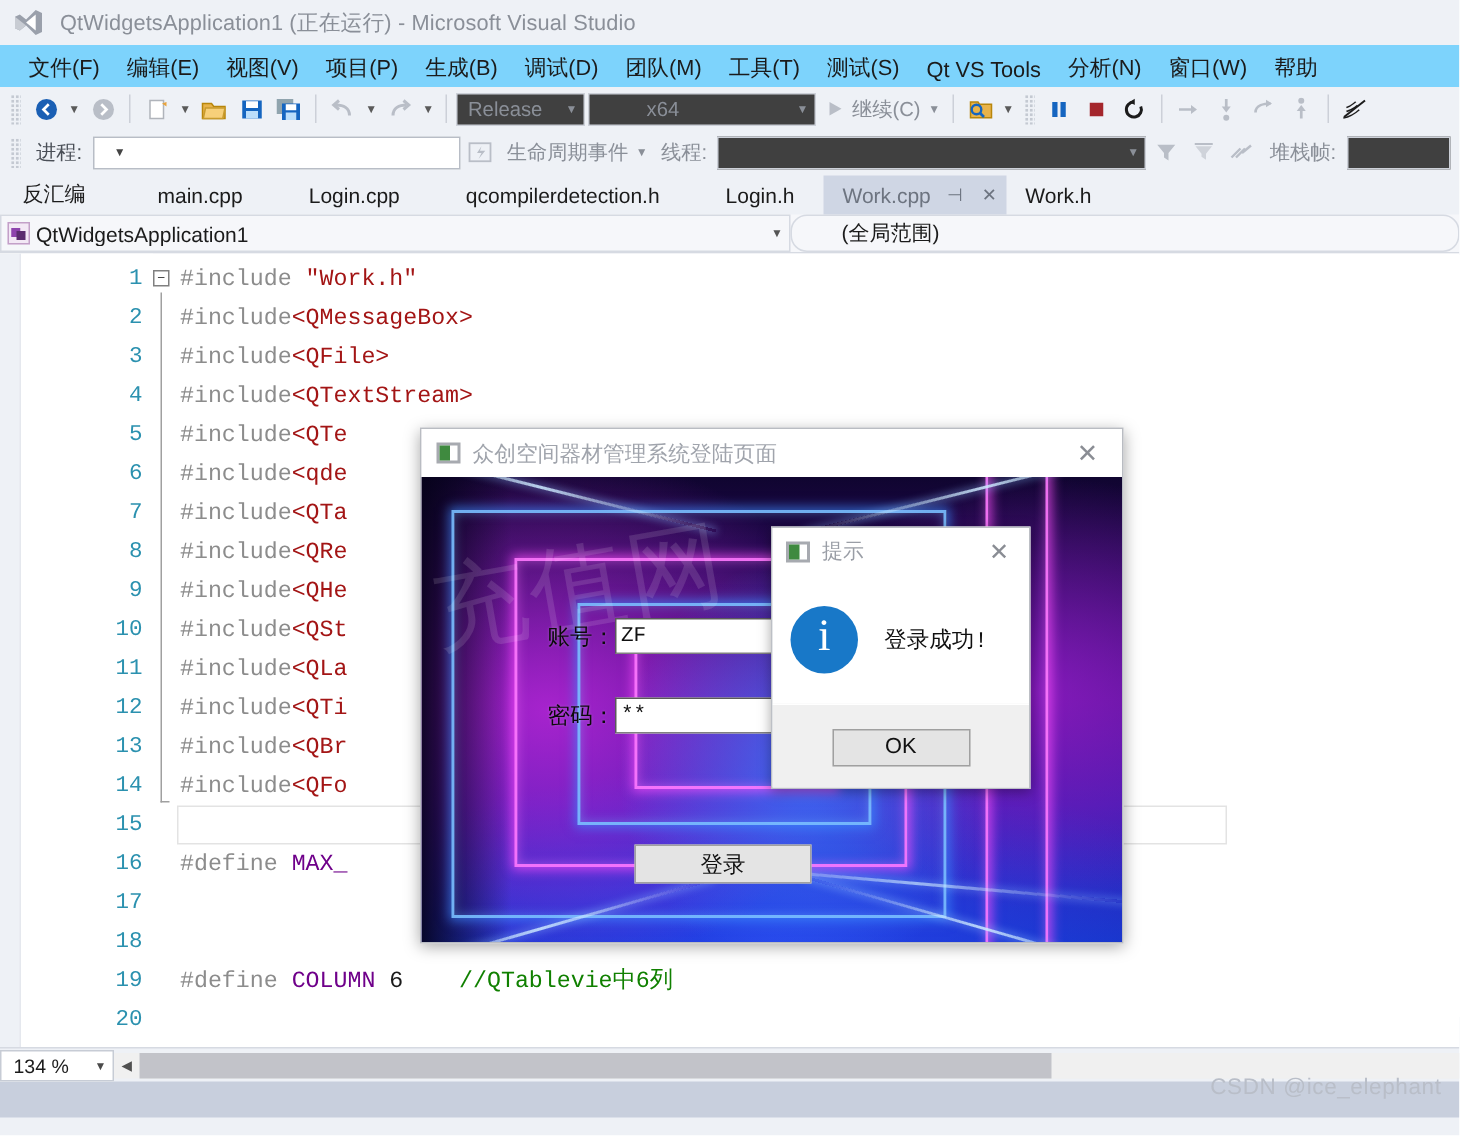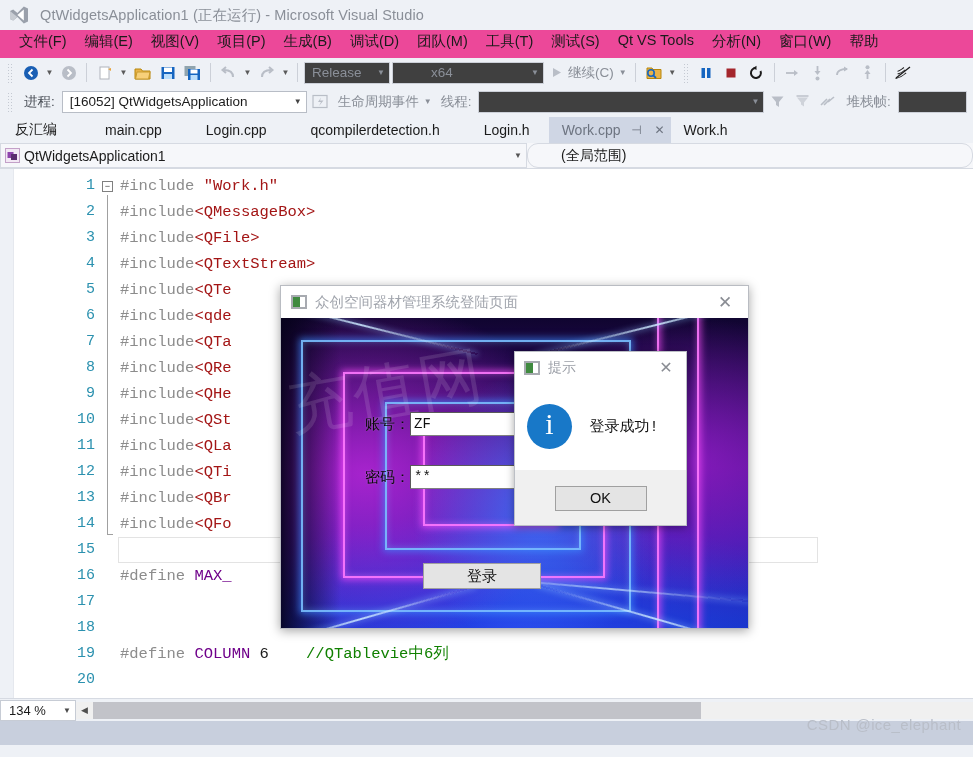--- a/index.html
+++ b/index.html
@@ -32,23 +32,23 @@
   .title-text {
     font-size: 14.5px;
     color: #8a8f98;
     letter-spacing: 0.1px;
     white-space: nowrap;
   }
 
   
   .menubar {
     height: 28px;
-    background: #ec4899;
+    background: #7dd3fc;
     display: flex;
-    align-items: flex-start;
+    align-items: flex-end;
     padding-left: 10px;
     border-bottom: 1px solid transparent;
   }
   .menu-item {
     font-size: 14.5px;
     color: #1b1b1b;
     padding: 2px 9px;
     white-space: nowrap;
     cursor: default;
   }
@@ -590,21 +590,20 @@
           <text x="1" y="12" font-size="12" font-family="Liberation Serif, serif" fill="#1b1b1b">彡</text>
           <path d="M2 13 L16 2" stroke="#1b1b1b" stroke-width="1.3"></path>
         </svg>
     </div>
   </div>
 
   <div class="toolbar">
     <div class="grip"></div>
     <div class="tb-label">进程:</div>
     <div class="combo active" style="width:245px;">
-      <span class="cv">[16052] QtWidgetsApplication</span>
       <span class="cc" style="color:#444">▼</span>
     </div>
 
     <div class="tb-btn">
       <svg width="16" height="15" viewBox="0 0 16 15">
           <rect x="1" y="1.5" width="14" height="12" fill="none" stroke="#b9bec7" stroke-width="1.2"></rect>
           <path d="M9 3.5 L6 8 h3 l-2 4 4.5-5.5 H8 z" fill="#b9bec7"></path>
         </svg>
     </div>
     <div class="tb-text-btn">

